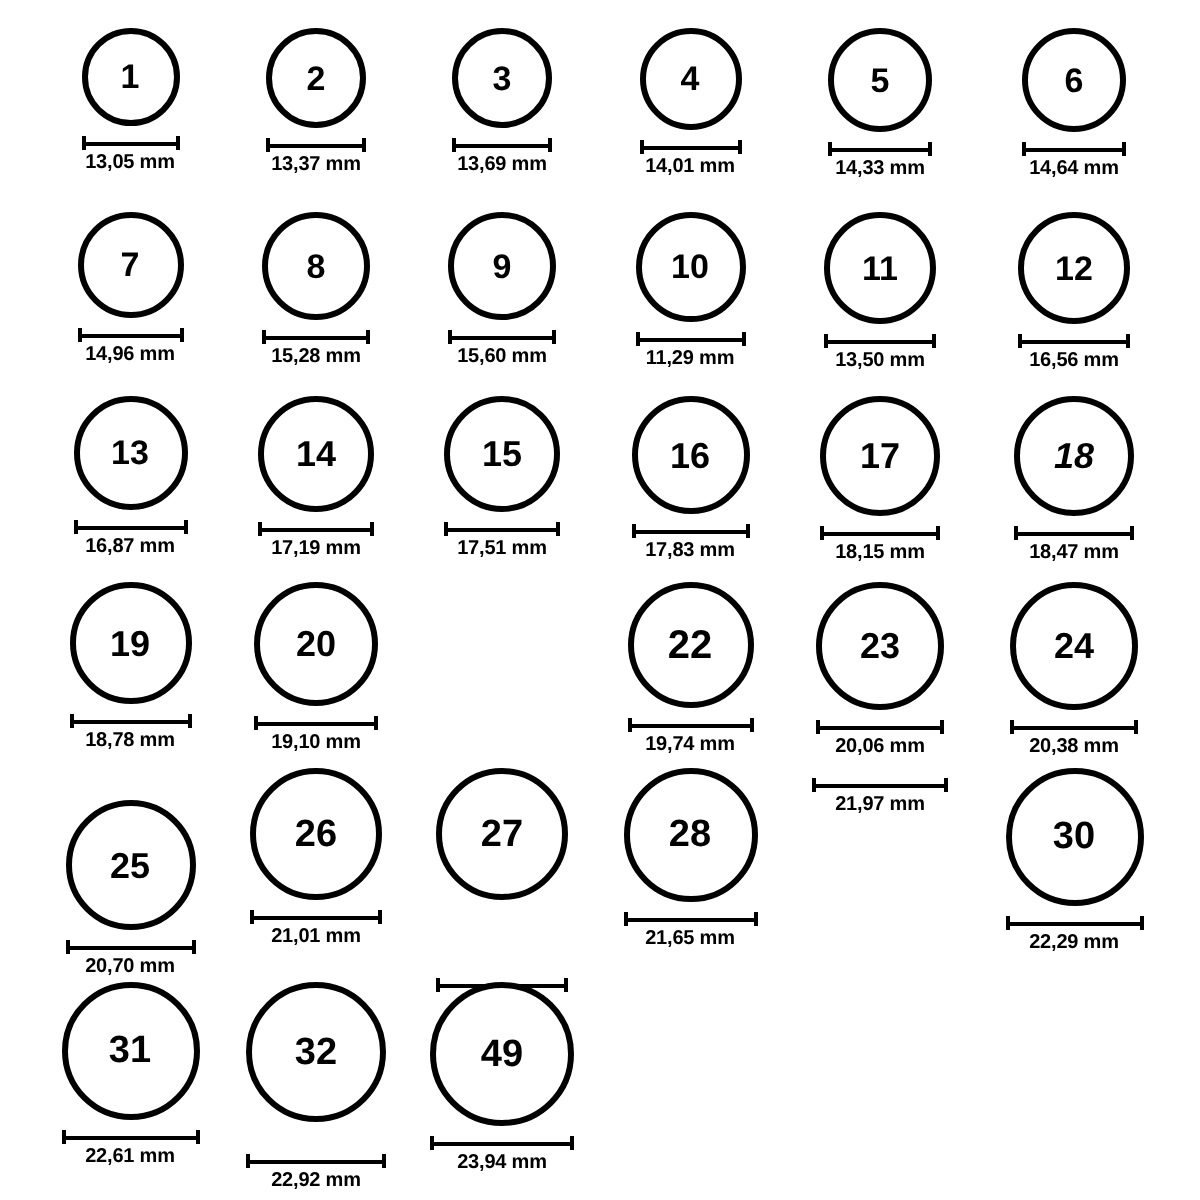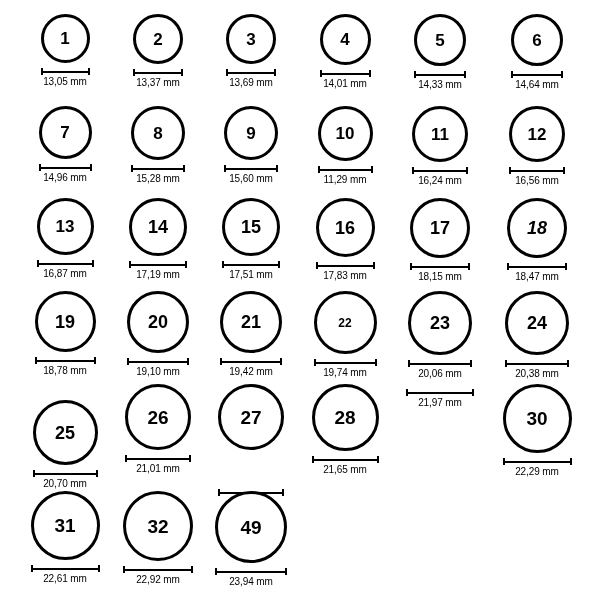--- a/index.html
+++ b/index.html
@@ -66,21 +66,21 @@
     position: absolute;
     top: 3px;
     left: 0;
     right: 0;
     height: 2px;
     background: #000000;
   }
   .dim-text {
     margin-top: 1px;
     font-size: 10px;
-    font-weight: normal;
+    font-weight: bold;
     white-space: nowrap;
     letter-spacing: -0.1px;
   }
 </style>
 </head>
 <body>
 
 <div id="chart">
     <div class="ring-cell" style="left: 25px; top: 14px; width: 80px;">
       <div class="ring-circle" style="width: 49px; height: 49px;">
@@ -193,21 +193,21 @@
       </div>
     </div>
     <div class="ring-cell" style="left: 400px; top: 106px; width: 80px;">
       <div class="ring-circle" style="width: 56px; height: 56px;">
         <span class="ring-label" style="font-size: 17px;">11</span>
       </div>
       <div class="dim">
         <div class="dim-bar" style="width: 56px;">
           <div class="dim-line"></div>
         </div>
-        <div class="dim-text">16,24 mm</div>
+        <div class="dim-text">13,50 mm</div>
       </div>
     </div>
     <div class="ring-cell" style="left: 497px; top: 106px; width: 80px;">
       <div class="ring-circle" style="width: 56px; height: 56px;">
         <span class="ring-label" style="font-size: 17px;">12</span>
       </div>
       <div class="dim">
         <div class="dim-bar" style="width: 56px;">
           <div class="dim-line"></div>
         </div>
@@ -295,34 +295,23 @@
       <div class="ring-circle" style="width: 62px; height: 62px;">
         <span class="ring-label" style="font-size: 18px;">20</span>
       </div>
       <div class="dim">
         <div class="dim-bar" style="width: 62px;">
           <div class="dim-line"></div>
         </div>
         <div class="dim-text">19,10 mm</div>
       </div>
     </div>
-    <div class="ring-cell" style="left: 211px; top: 291px; width: 80px;">
-      <div class="ring-circle" style="width: 62px; height: 62px;">
-        <span class="ring-label" style="font-size: 18px;">21</span>
-      </div>
-      <div class="dim">
-        <div class="dim-bar" style="width: 62px;">
-          <div class="dim-line"></div>
-        </div>
-        <div class="dim-text">19,42 mm</div>
-      </div>
-    </div>
     <div class="ring-cell" style="left: 305px; top: 291px; width: 80px;">
       <div class="ring-circle" style="width: 63px; height: 63px;">
-        <span class="ring-label" style="font-size: 12px;">22</span>
+        <span class="ring-label" style="font-size: 20px;">22</span>
       </div>
       <div class="dim">
         <div class="dim-bar" style="width: 63px;">
           <div class="dim-line"></div>
         </div>
         <div class="dim-text">19,74 mm</div>
       </div>
     </div>
     <div class="ring-cell" style="left: 400px; top: 291px; width: 80px;">
       <div class="ring-circle" style="width: 64px; height: 64px;">
@@ -413,21 +402,21 @@
       <div class="ring-circle" style="width: 69px; height: 69px;">
         <span class="ring-label" style="font-size: 19px;">31</span>
       </div>
       <div class="dim">
         <div class="dim-bar" style="width: 69px;">
           <div class="dim-line"></div>
         </div>
         <div class="dim-text">22,61 mm</div>
       </div>
     </div>
-    <div class="ring-cell" style="left: 118px; top: 491px; width: 80px;">
+    <div class="ring-cell" style="left: 118px; top: 491px; width: 80px; gap: 11px;">
       <div class="ring-circle" style="width: 70px; height: 70px;">
         <span class="ring-label" style="font-size: 19px;">32</span>
       </div>
       <div class="dim">
         <div class="dim-bar" style="width: 70px;">
           <div class="dim-line"></div>
         </div>
         <div class="dim-text">22,92 mm</div>
       </div>
     </div>

